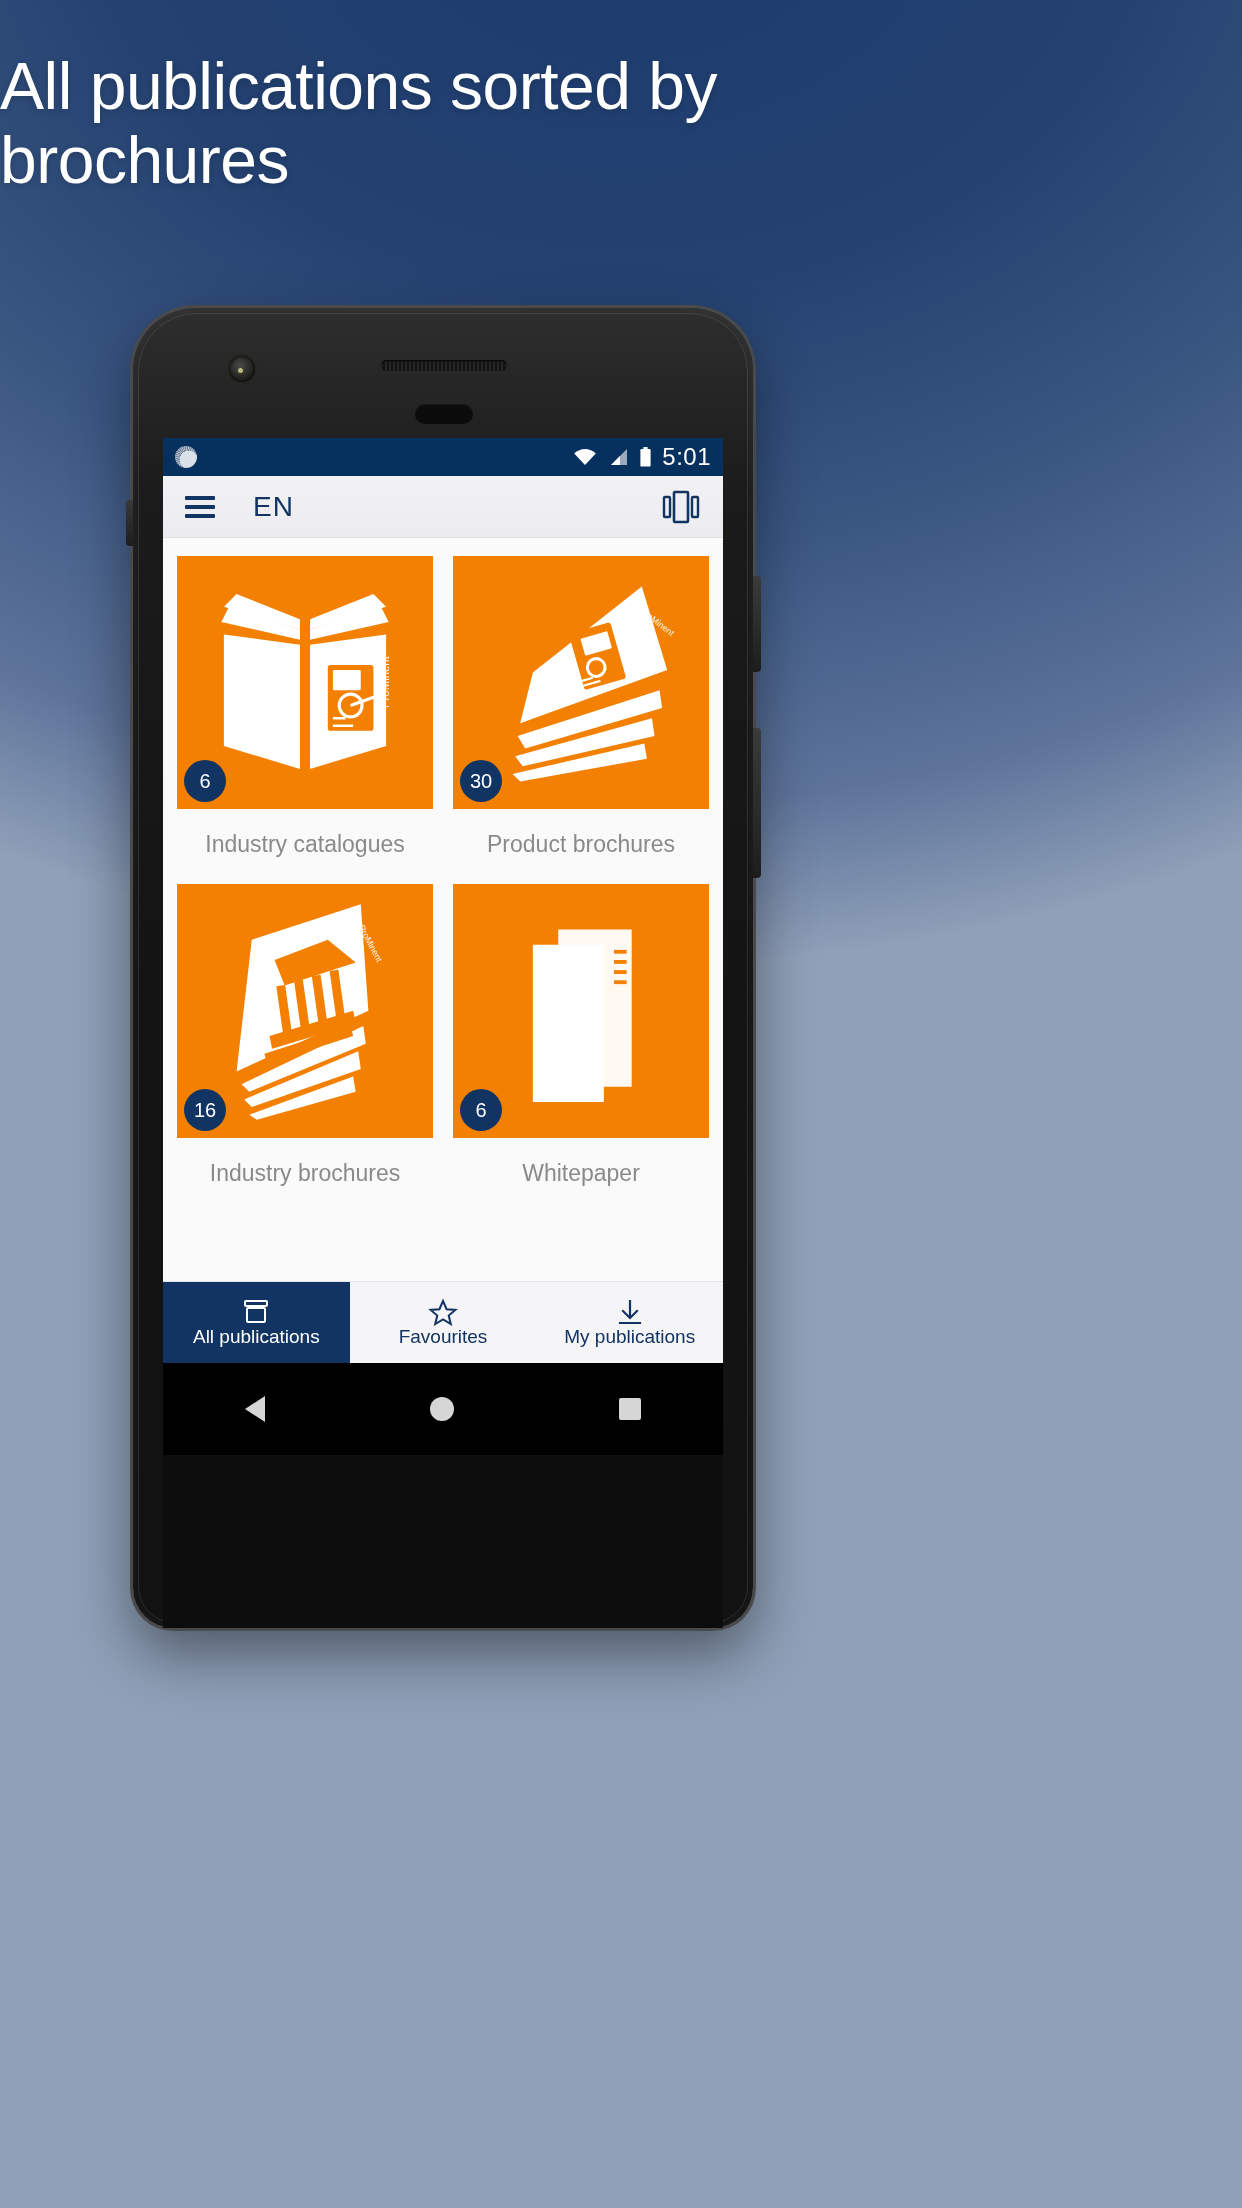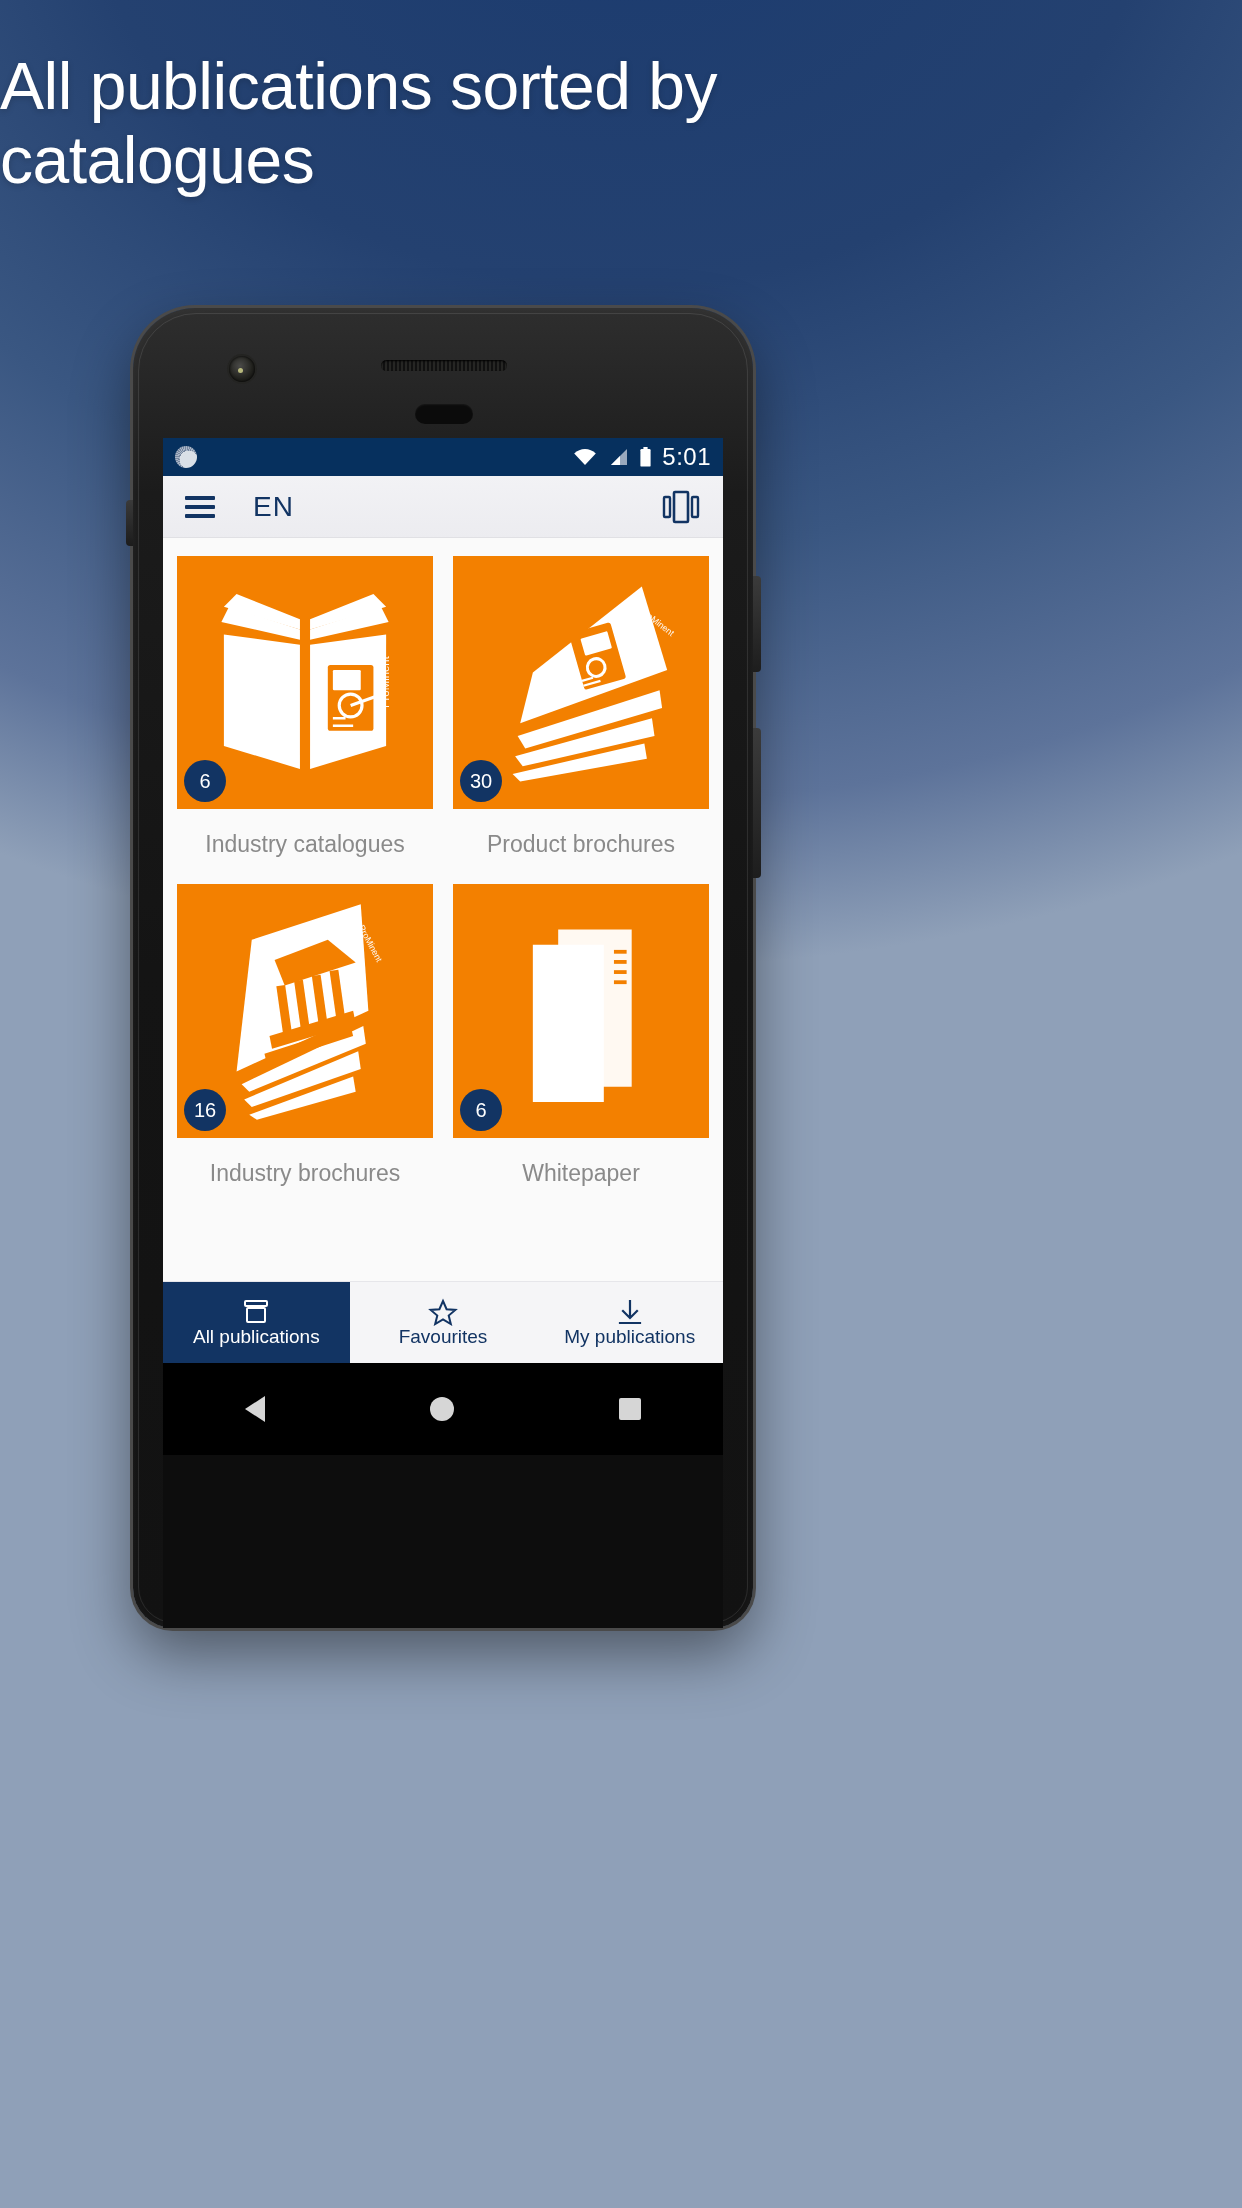--- a/index.html
+++ b/index.html
@@ -172,21 +172,21 @@
   .chin{
     position:absolute; left:30px; top:1147px; width:560px; height:173px;
     background:#0d0d0d;
   }
 </style>
 </head>
 <body>
 
 <div class="headline">
   <div>All publications sorted by</div>
-  <div>catalogues</div>
+  <div>brochures</div>
 </div>
 
 <div class="phone">
   <div class="phone-inner-edge"></div>
   <div class="cam"></div>
   <div class="earpiece"></div>
   <div class="sensor-pill"></div>
   <div class="btn-power"></div>
   <div class="btn-vol"></div>
   <div class="btn-left"></div>

